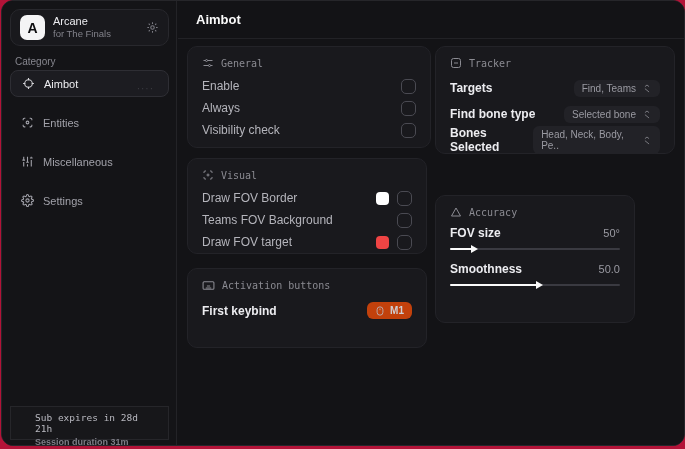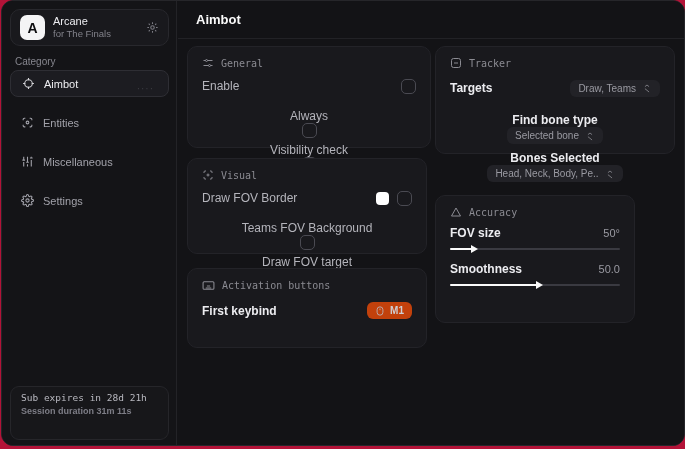--- a/index.html
+++ b/index.html
@@ -42,23 +42,23 @@
   }
   .nav-item.active {
     background:#1c1c21; border:1px solid #2e2e34; color:#ededf0; height:27px;
   }
   .nav-item .nav-icon { display:flex; margin-right:9px; }
   .nav-item.active .nav-icon { color:#d6d6da; }
   .nav-item:not(.active) { margin-top:12px; }
   .nav-dots { position:absolute; right:14px; bottom:2px; color:#3c3c43; font-size:10px; letter-spacing:1px; }
 
   .footer-card {
-    position:absolute; left:8px; bottom:5px; width:159px; height:54px;
-    border:1px solid #26262a; border-radius:9px; background:#17171a;
-    padding:5px 10px;
+    position:absolute; left:8px; bottom:5px; width:159px; height:34px;
+    border:1px solid #26262a; border-radius:0; background:#17171a;
+    padding:5px 24px;
   }
   .footer-line1 { font-family:"DejaVu Sans Mono", monospace; font-size:9.5px; color:#b9b9c0; }
   .footer-line2 { font-size:9px; font-weight:bold; color:#7e7e87; margin-top:3px; }
 
   
   .main { position:absolute; left:176px; top:0; right:0; bottom:0; background:#131316; }
   .main-header {
     height:38px; border-bottom:1px solid #222226; display:flex; align-items:center; padding:0 18px;
   }
   .page-title { color:#fafafa; font-size:13px; font-weight:bold; }
@@ -68,21 +68,21 @@
     padding:10px 14px;
   }
   .card-header {
     display:flex; align-items:center; gap:7px;
     font-family:"DejaVu Sans Mono", monospace; font-size:10px; color:#8b8b92;
     margin-bottom:6px;
   }
   .card-header .sec-icon { display:flex; color:#8b8b92; }
 
   .row { display:flex; align-items:center; justify-content:space-between; height:22px; }
-  .row + .row { margin-top:12px;flex-direction:column; }
+  .row + .row { margin-top:0; }
   .row-label { color:#b4b4bb; font-size:12px; }
   .row-label.bright { color:#ececf0; font-weight:bold; }
 
   .checkbox {
     width:15px; height:15px; border:1.5px solid #4a4a52; border-radius:5px;
     background:transparent; flex:0 0 auto;
   }
   .row-right { display:flex; align-items:center; gap:8px; }
   .swatch { width:13px; height:13px; border-radius:4px; }
 
@@ -272,21 +272,21 @@
           <svg width="12" height="12" viewBox="0 0 24 24" fill="none" stroke="currentColor" stroke-width="2">
             <rect x="3" y="3" width="18" height="18" rx="4"></rect>
               <path d="M8 12h8"></path>
           </svg>
         </span>
         <span>Tracker</span>
       </div>
       <div class="row" style="height:26px">
         <span class="row-label bright">Targets</span>
         <span class="select-btn">
-          <span>Draw, Teams</span>
+          <span>Find, Teams</span>
           <span class="chev">
             <svg width="10" height="10" viewBox="0 0 24 24" fill="none" stroke="currentColor" stroke-width="2.2">
               <path d="M7 9l5-5 5 5M7 15l5 5 5 5" transform="scale(1,0.8) translate(0,2)"></path>
             </svg>
           </span>
         </span>
       </div>
       <div class="row" style="height:26px">
         <span class="row-label bright">Find bone type</span>
         <span class="select-btn">

